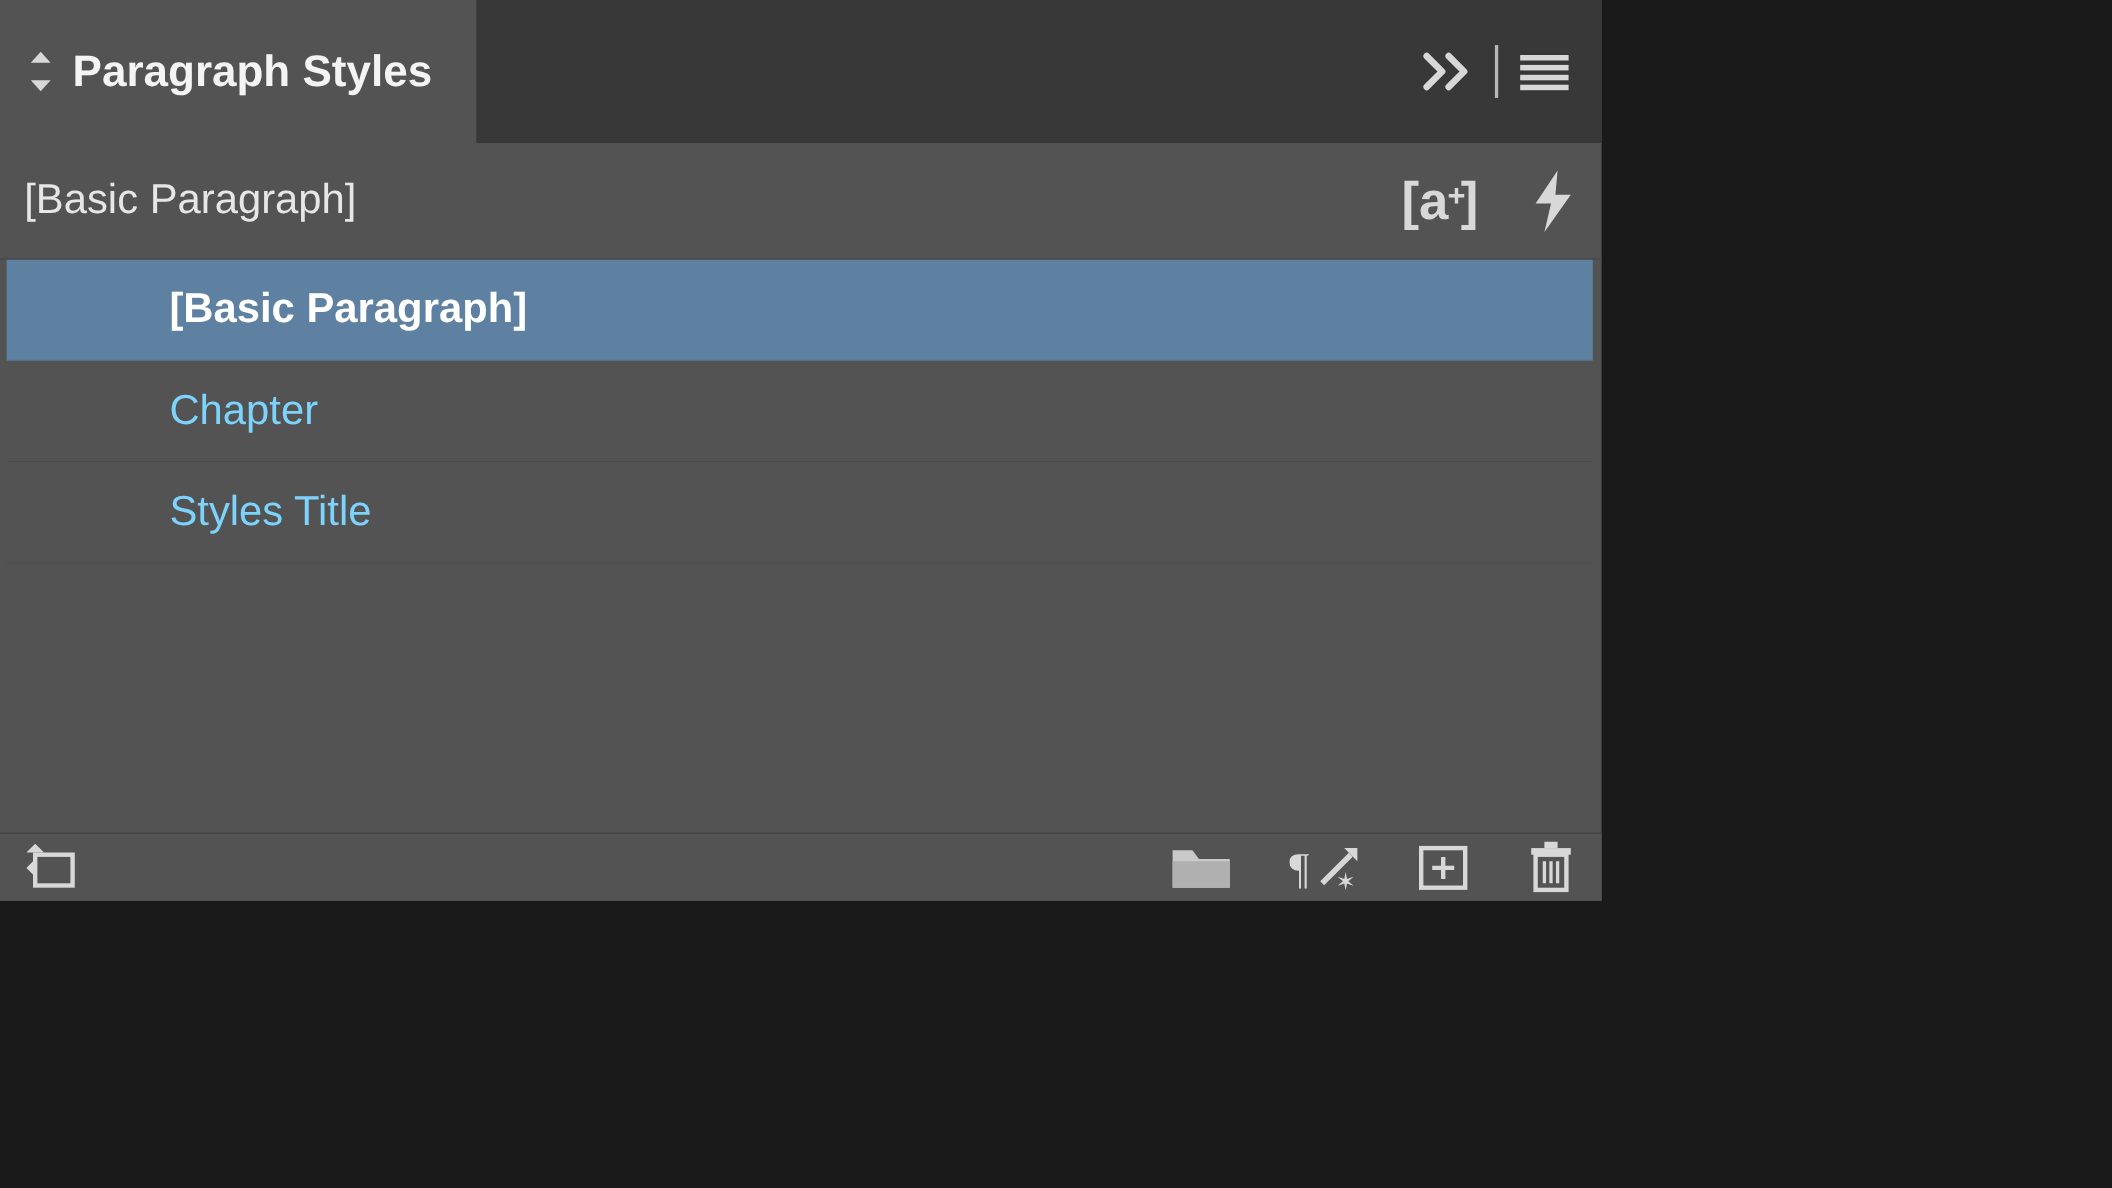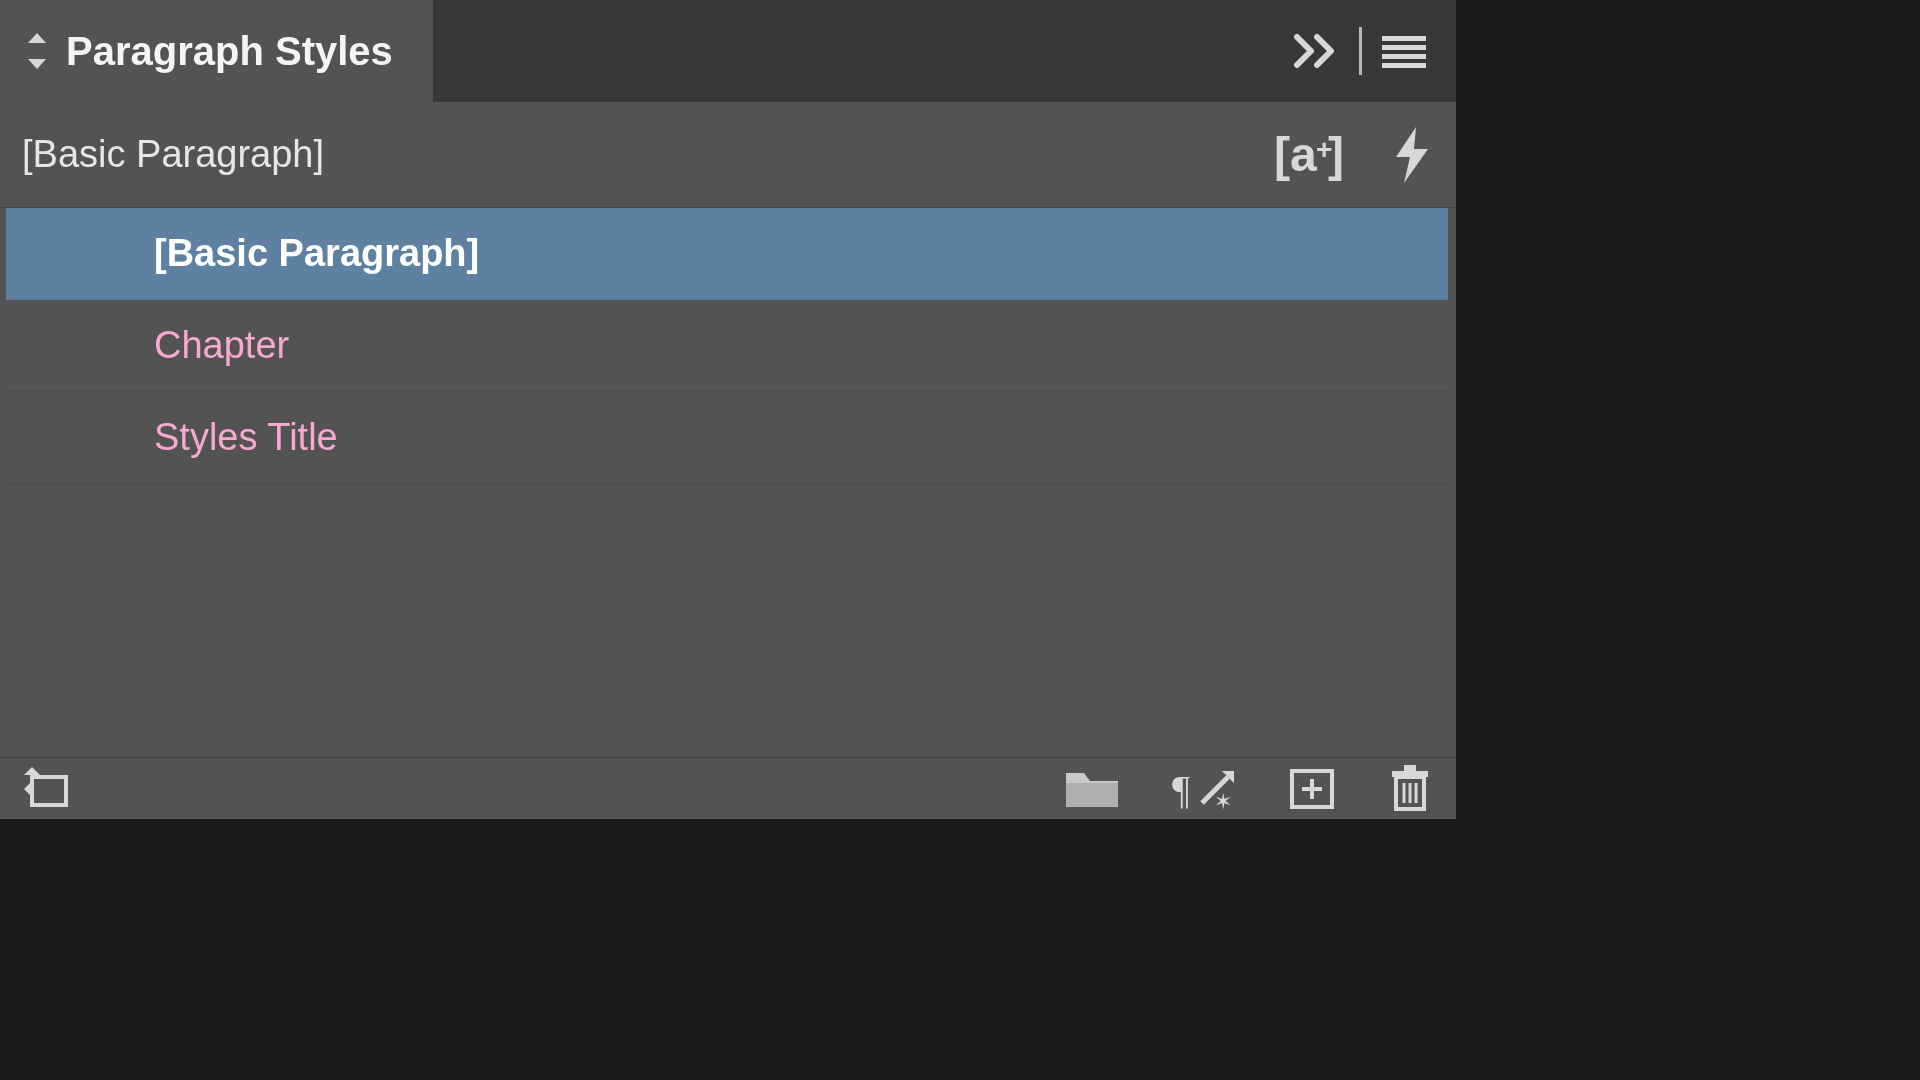--- a/index.html
+++ b/index.html
@@ -14,21 +14,21 @@
   .panel {
     width: 1456px;
     height: 819px;
     background: #535353;
     position: relative;
     display: flex;
     flex-direction: column;
   }
   
   .tabbar {
-    height: 102px;
+    height: 130px;
     background: #383838;
     display: flex;
     align-items: stretch;
   }
   .tab {
     background: #535353;
     display: flex;
     align-items: center;
     padding: 0 40px 0 24px;
     gap: 16px;
@@ -84,21 +84,21 @@
     flex: 1 1 auto;
     overflow: hidden;
     padding-top: 0;
     padding-right: 8px;
   }
   .style-row {
     height: 92px;
     display: flex;
     align-items: center;
     font-size: 38px;
-    color: #f9a8d4;
+    color: #7dd3fc;
     padding-left: 148px;
     cursor: default;
     border-bottom: 1px solid rgba(0,0,0,0.08);
     margin-left: 6px;
   }
   .style-row.selected {
     background: #5e80a1;
     color: #ffffff;
     font-weight: 700;
     margin-left: 6px;

